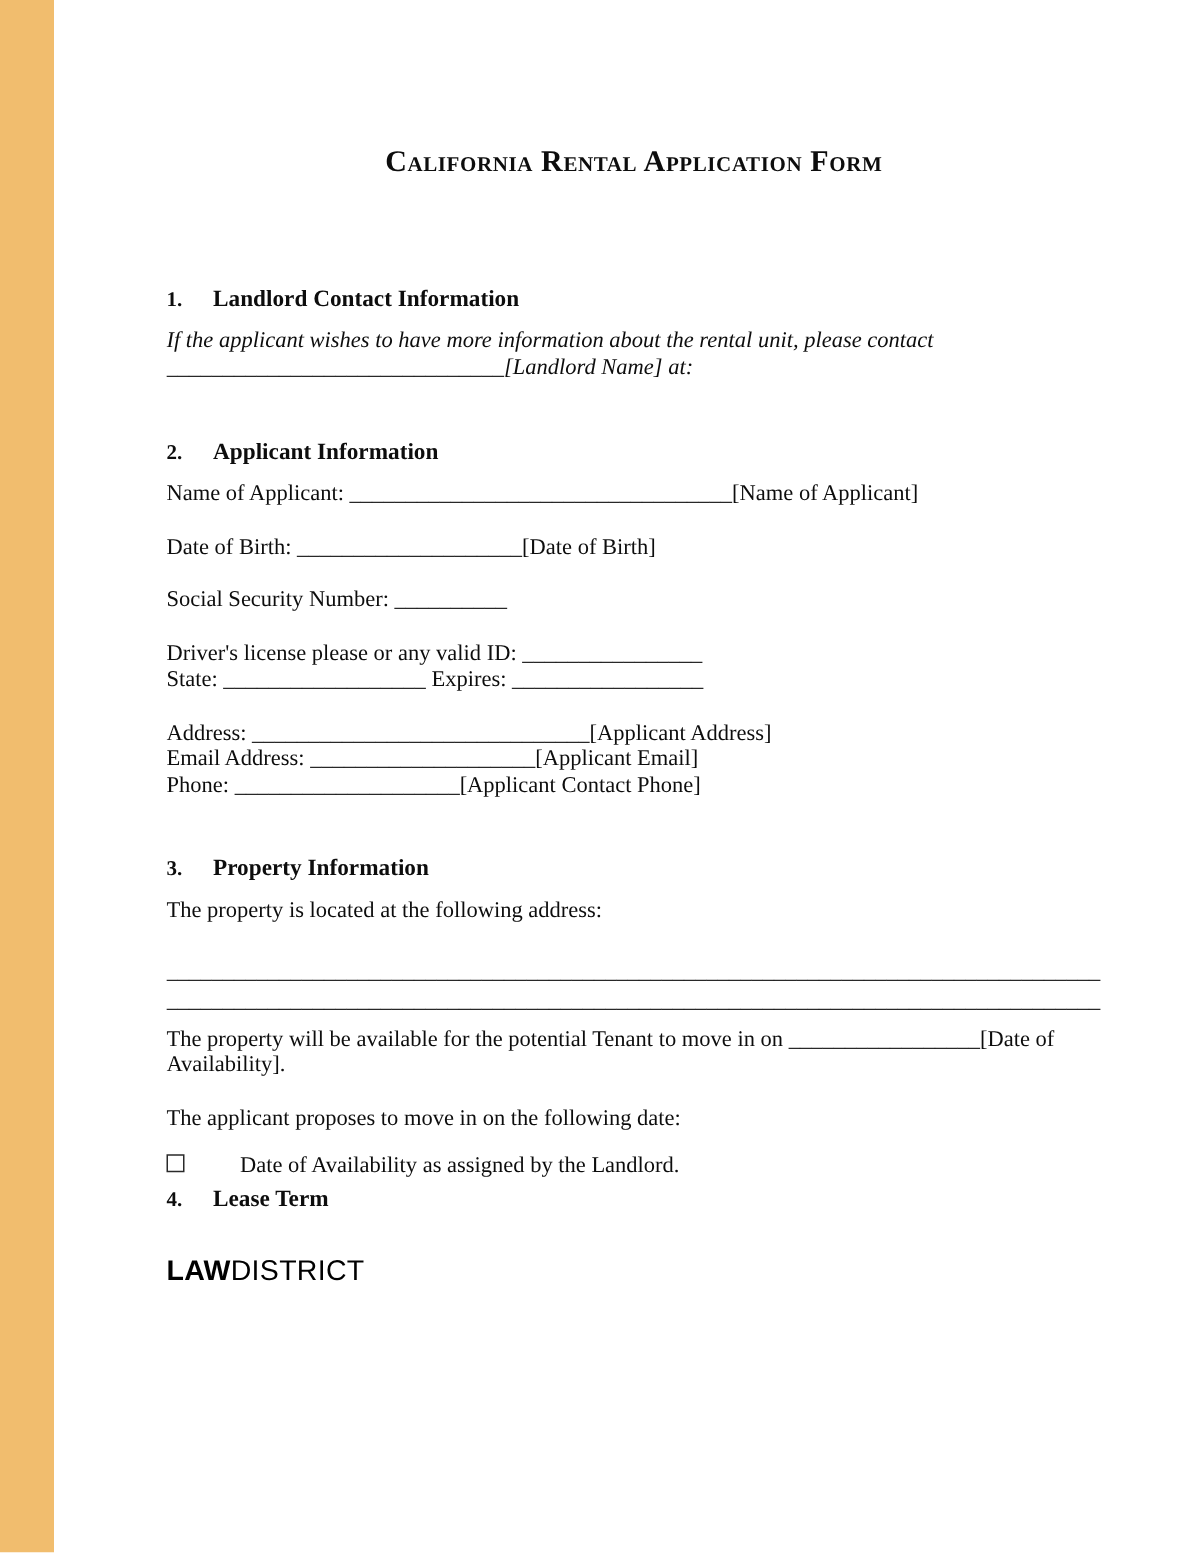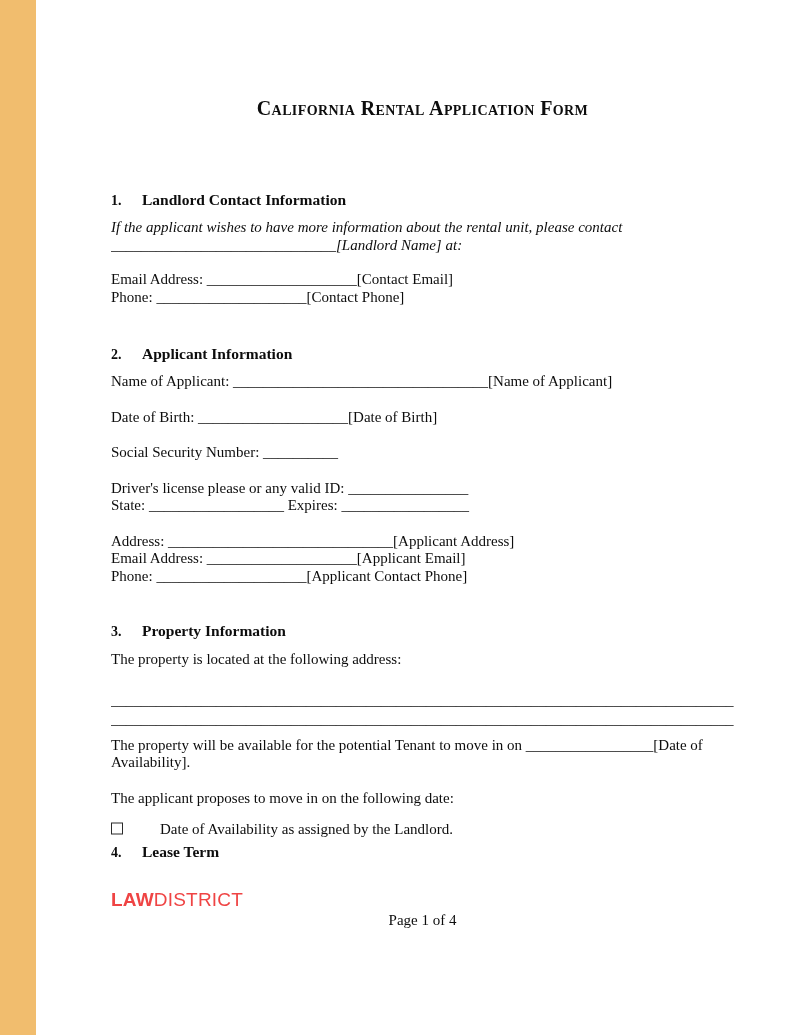--- a/index.html
+++ b/index.html
@@ -36,45 +36,41 @@
   .mt-cbs{margin-top:14px;}
   .mt-s4h{margin-top:3px;}
   .cb-row{font-size:15px;line-height:17.5px;white-space:nowrap;}
   .cb{
     display:inline-block;width:10px;height:10px;border:1.2px solid #2a2a2a;
     vertical-align:baseline;transform:translateY(0.5px);background:#fff;
   }
   .cb-label{margin-left:37px;}
   .footer-logo{
     margin-top:28px;font-family:"Liberation Sans", sans-serif;
-    font-size:19px;color:#ef4444;letter-spacing:0.2px;line-height:19px;
+    font-size:19px;color:#000000;letter-spacing:0.2px;line-height:19px;
   }
   .logo-bold{font-weight:800;}
   .logo-light{font-weight:400;}
   .pagenum{margin-top:3px;text-align:center;font-size:15px;line-height:17px;}
 </style>
 </head>
 <body>
 
 <div class="stripe" style="background: rgb(241, 189, 110);"></div>
 
 <div class="page">
 
   <h1 class="title">California Rental Application Form</h1>
 
   <div class="sec-h mt-s1h">
     <span class="num">1.</span><span>Landlord Contact Information</span>
   </div>
   <div class="mt-intro">
     <div class="tline">If the applicant wishes to have more information about the rental unit, please contact</div>
     <div class="tline">______________________________[Landlord Name] at:</div>
-  </div>
-  <div class="mt-contact">
-    <div class="tline">Email Address: ____________________[Contact Email]</div>
-    <div class="tline">Phone: ____________________[Contact Phone]</div>
   </div>
 
   <div class="sec-h mt-s2h">
     <span class="num">2.</span><span>Applicant Information</span>
   </div>
   <div class="tline mt-name">Name of Applicant: __________________________________[Name of Applicant]</div>
   <div class="tline mt-gap18">Date of Birth: ____________________[Date of Birth]</div>
   <div class="tline mt-gap18">Social Security Number: __________</div>
   <div class="mt-gap18">
     <div class="tline">Driver's license please or any valid ID: ________________</div>
@@ -105,15 +101,14 @@
     </div>
   </div>
 
   <div class="sec-h mt-s4h">
     <span class="num">4.</span><span>Lease Term</span>
   </div>
 
   <div class="footer-logo">
     <span class="logo-bold">LAW</span><span class="logo-light">DISTRICT</span>
   </div>
-  <div class="pagenum">Page 1 of 4</div>
 
 </div>
 
 </body></html>

